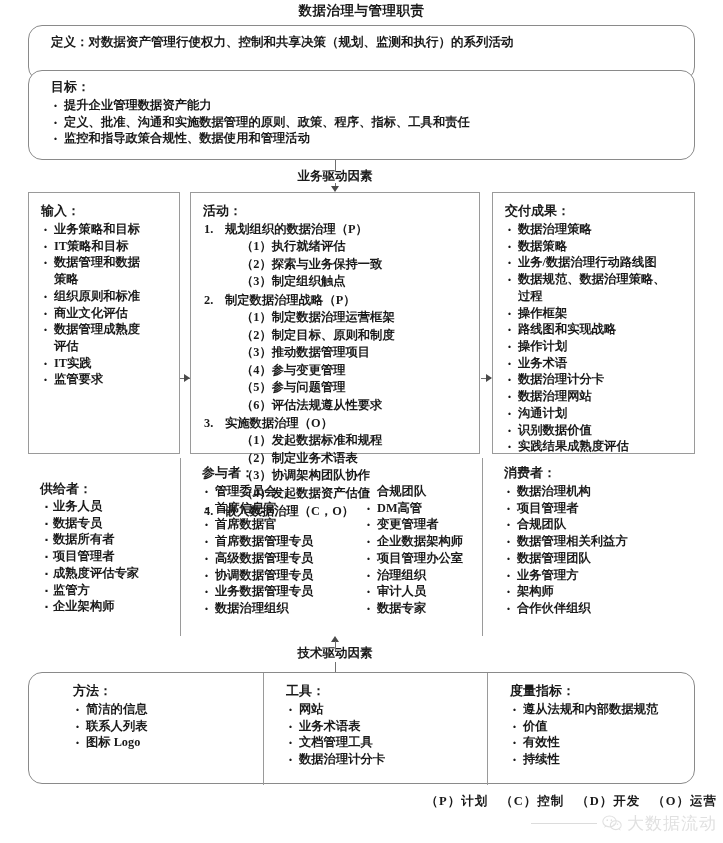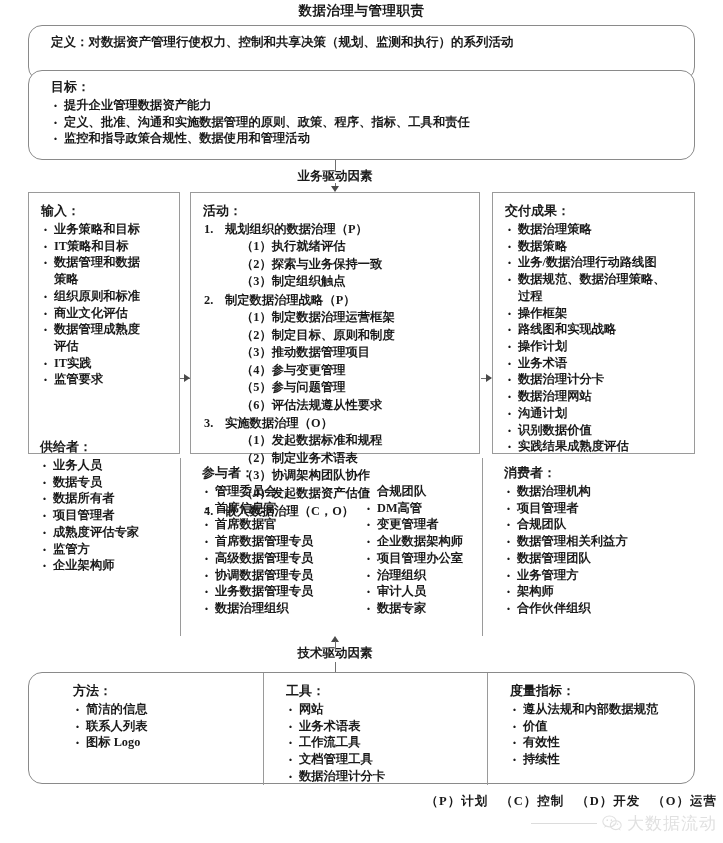--- a/index.html
+++ b/index.html
@@ -146,21 +146,21 @@
     font-size: 12.3px;
     font-weight: bold;
     line-height: 1.42;
   }
 
   
   .role-sec {
     position: absolute;
     box-sizing: border-box;
   }
-  #suppliers-sec  { left: 28px;  top: 432px; width: 152px; height: 178px; }
+  #suppliers-sec  { left: 28px;  top: 474px; width: 152px; height: 178px; font-family: Liberation Mono, monospace; }
   #partic-sec     { left: 190px; top: 458px; width: 290px; height: 178px; }
   #consumers-sec  { left: 492px; top: 458px; width: 203px; height: 178px; }
 
   .vsep {
     position: absolute;
     width: 1px;
     background: #9a9a9a;
   }
 
   .two-col-list {
@@ -395,21 +395,20 @@
           <li>简洁的信息</li>
           <li>联系人列表</li>
           <li>图标 Logo</li>
         </ul>
     </div>
     <div class="bb-cell" id="bb-tools">
       <div class="hdr">工具：</div>
       <ul class="bul" id="tools-list">
           <li>网站</li>
           <li>业务术语表</li>
-          <li>工作流工具</li>
           <li>文档管理工具</li>
           <li>数据治理计分卡</li>
         </ul>
     </div>
     <div class="bb-cell" id="bb-metrics">
       <div class="hdr">度量指标：</div>
       <ul class="bul" id="metrics-list">
           <li>遵从法规和内部数据规范</li>
           <li>价值</li>
           <li>有效性</li>

